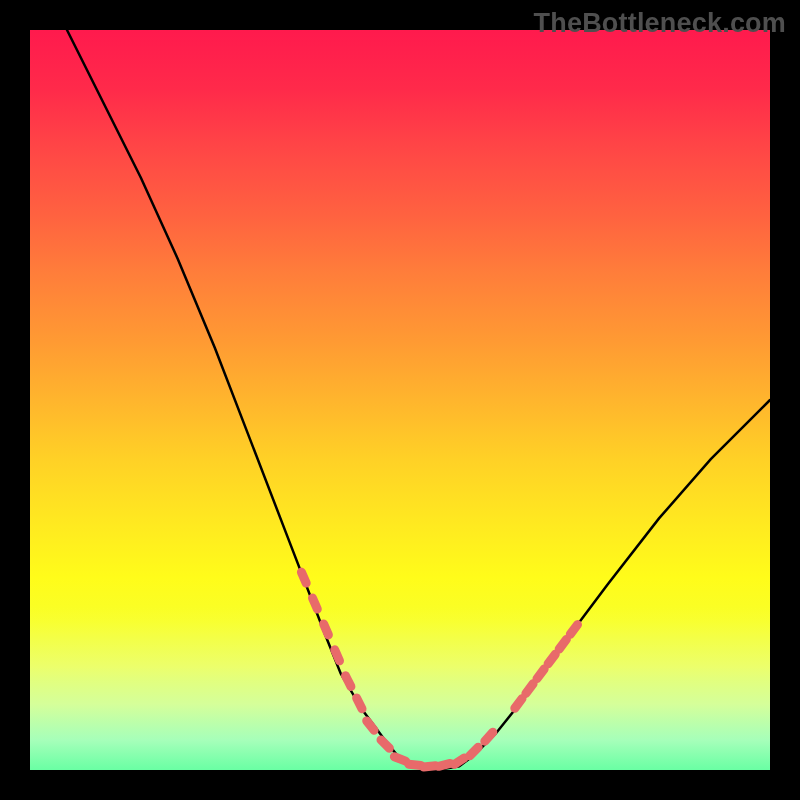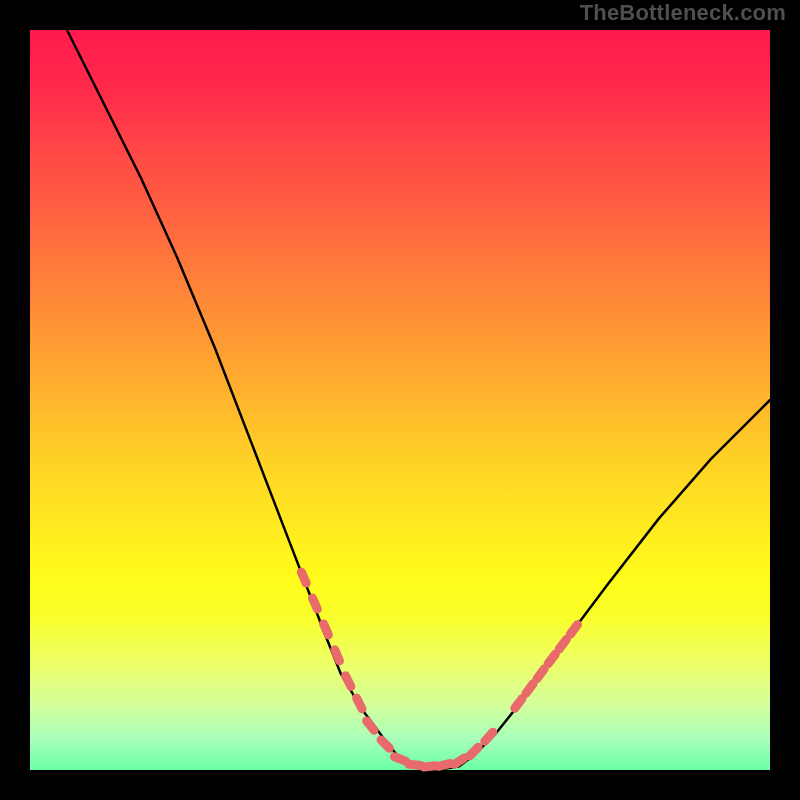--- a/index.html
+++ b/index.html
@@ -45,24 +45,24 @@
     top: 78%;
     height: 22%;
     background: linear-gradient(to bottom,
       rgba(255,255,200,0) 0%,
       rgba(255,255,200,0.15) 30%,
       rgba(255,255,200,0.35) 60%,
       rgba(200,255,200,0.45) 100%);
   }
   .attribution {
     position: absolute;
-    top: 0;
+    top: 8px;
     right: 14px;
     color: #4f4f4f;
-    font-size: 22px;
+    font-size: 27px;
     font-weight: 600;
     letter-spacing: 0.2px;
     z-index: 10;
   }
   svg.plot {
     position: absolute;
     left: 30px;
     top: 30px;
     width: 740px;
     height: 740px;

